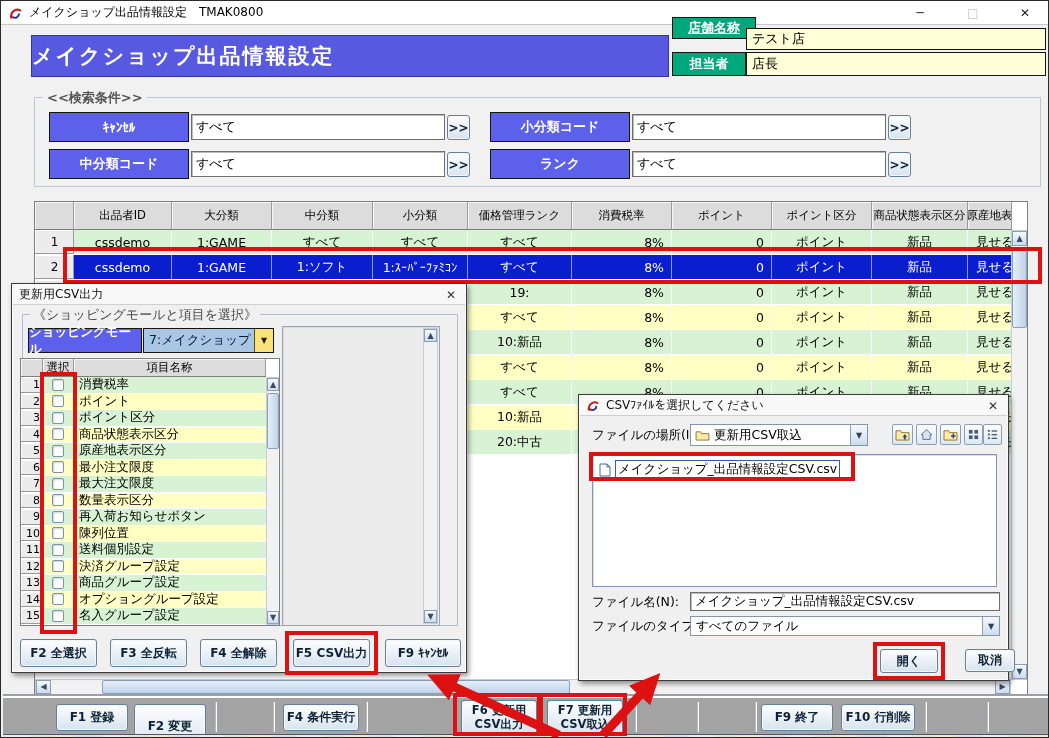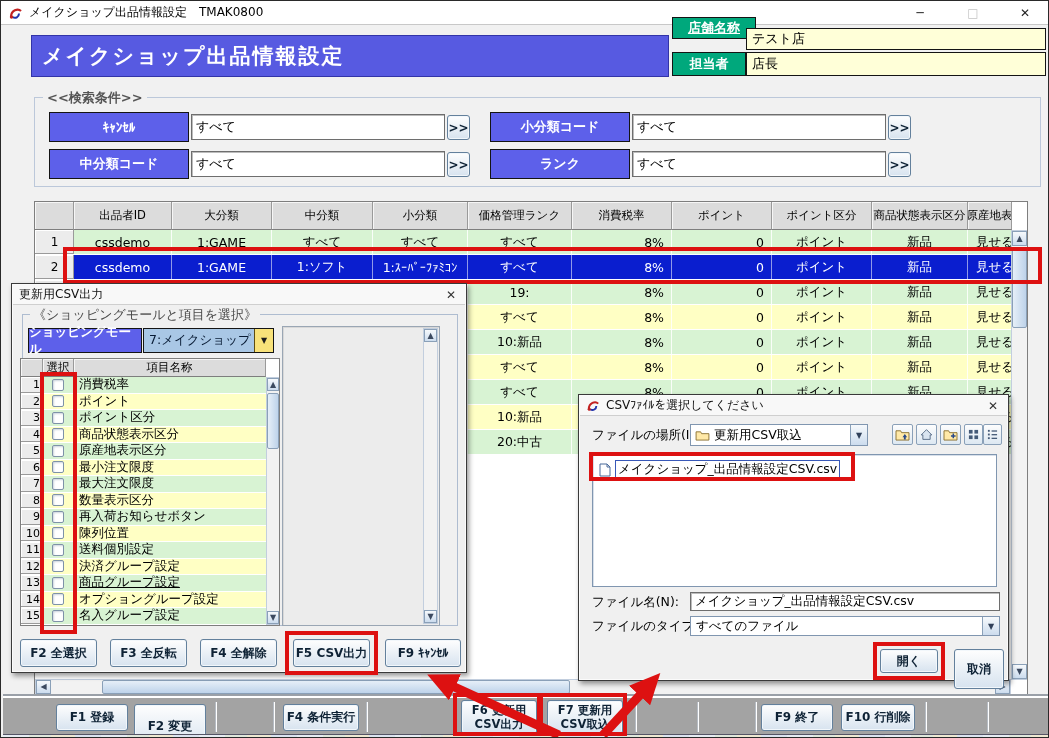--- a/index.html
+++ b/index.html
@@ -7,21 +7,21 @@
   .screen { position:relative; width:1049px; height:738px; background:#f1f1f1; border:1px solid #2a2a2a; overflow:hidden; }
   .abs { position:absolute; }
 
   
   .titlebar { left:0; top:0; width:1047px; height:24px; background:#ffffff; border-bottom:1px solid #c8c8c8; display:flex; align-items:center; }
   .title-text { font-size:12px; color:#000; margin-left:6px; }
   .winbtn { position:absolute; top:1px; width:44px; height:21px; display:flex; align-items:center; justify-content:center; font-size:12px; color:#222; }
   .winbtn.dis { color:#c4c4c4; }
 
   
-  .band { background:#575ae1; border:1px solid #3234a8; color:#fff; font-weight:bold; font-size:21px; letter-spacing:2px; display:flex; align-items:center; padding-left:10px; }
+  .band { background:#575ae1; border:1px solid #3234a8; color:#fff; font-weight:bold; font-size:21px; letter-spacing:2px; display:flex; align-items:center; padding-left:0; }
   .lbl-green { background:#00a87c; border:1px solid #141414; color:#fff; font-weight:bold; font-size:13px; display:flex; align-items:center; justify-content:center; }
   .field-yellow { background:#ffffd8; border:1px solid #141414; color:#000; font-size:13px; display:flex; align-items:center; padding-left:5px; }
 
   
   .sbox { border:1px solid #bcc8da; }
   .sbox-legend { background:#f1f1f1; color:#555; font-weight:bold; font-size:13px; padding:0 4px; }
   .lbl-blue { background:#5d60ea; border:1px solid #141414; color:#fff; font-weight:bold; font-size:13px; display:flex; align-items:center; justify-content:center; }
   .inp { background:#fff; border:1px solid #6e6e6e; box-shadow:inset 1px 1px 0 #bcbcbc; font-size:13px; color:#000; padding:0 4px; }
   .btn { background:linear-gradient(#fefefe,#d7e3ef); border:1px solid #63809c; border-radius:3px; font-weight:bold; font-size:12px; color:#0e2235; display:flex; align-items:center; justify-content:center; box-shadow:inset 0 0 0 1px #f2f7fb; white-space:nowrap; }
 
@@ -372,21 +372,21 @@
             <div class="icbcell" style="width: 31px;">
               <div class="cb"></div>
             </div>
             <div class="iname" style="width: 192px;">決済グループ設定</div>
           </div>
           <div class="irow row-green">
             <div class="inum" style="width: 22px;">13</div>
             <div class="icbcell" style="width: 31px;">
               <div class="cb"></div>
             </div>
-            <div class="iname" style="width: 192px; text-decoration: underline;">商品グループ設定</div>
+            <div class="iname" style="width: 192px;">商品グループ設定</div>
           </div>
           <div class="irow row-yellow">
             <div class="inum" style="width: 22px;">14</div>
             <div class="icbcell" style="width: 31px;">
               <div class="cb"></div>
             </div>
             <div class="iname" style="width: 192px;">オプショングループ設定</div>
           </div>
           <div class="irow row-green">
             <div class="inum" style="width: 22px;">15</div>
@@ -494,21 +494,21 @@
     <div class="abs label12" style="left:13px;top:199px;height:16px;">ファイル名(N):</div>
     <input class="abs inp" style="left: 111px; top: 197px; width: 310px; height: 19px; font-size: 12.5px;" value="メイクショップ_出品情報設定CSV.csv">
 
     <div class="abs label12" style="left:13px;top:223px;height:16px;">ファイルのタイプ(T):</div>
     <div class="abs combo-lite" style="left:111px;top:221px;width:310px;height:20px;">
       <span style="margin-left:5px;">すべてのファイル</span>
       <span class="combo-btn">▼</span>
     </div>
 
     <div class="abs btn" style="left:301px;top:254px;width:58px;height:24px;">開く</div>
-    <div class="abs btn" style="left:375px;top:254px;width:50px;height:40px;">取消</div>
+    <div class="abs btn" style="left:386px;top:254px;width:50px;height:23px;">取消</div>
 
     <div class="redbox" style="left:10px;top:57px;width:266px;height:29px;"></div>
     <div class="redbox" style="left:294px;top:247px;width:72px;height:38px;"></div>
   </div>
 
   <div class="abs bbar" style="left:2px;top:695px;width:1045px;height:38px;" id="bbar">
     <div class="abs btn" style="left:53px;top:6px;width:72px;height:27px;">F1 登録</div>
     <div class="abs btn" style="left:131px;top:6px;width:72px;height:44px;">F2 変更</div>
     <div class="abs btn" style="left:280px;top:6px;width:76px;height:27px;">F4 条件実行</div>
     <div class="abs btn btn2" style="left:458px;top:2px;width:76px;height:34px;">

